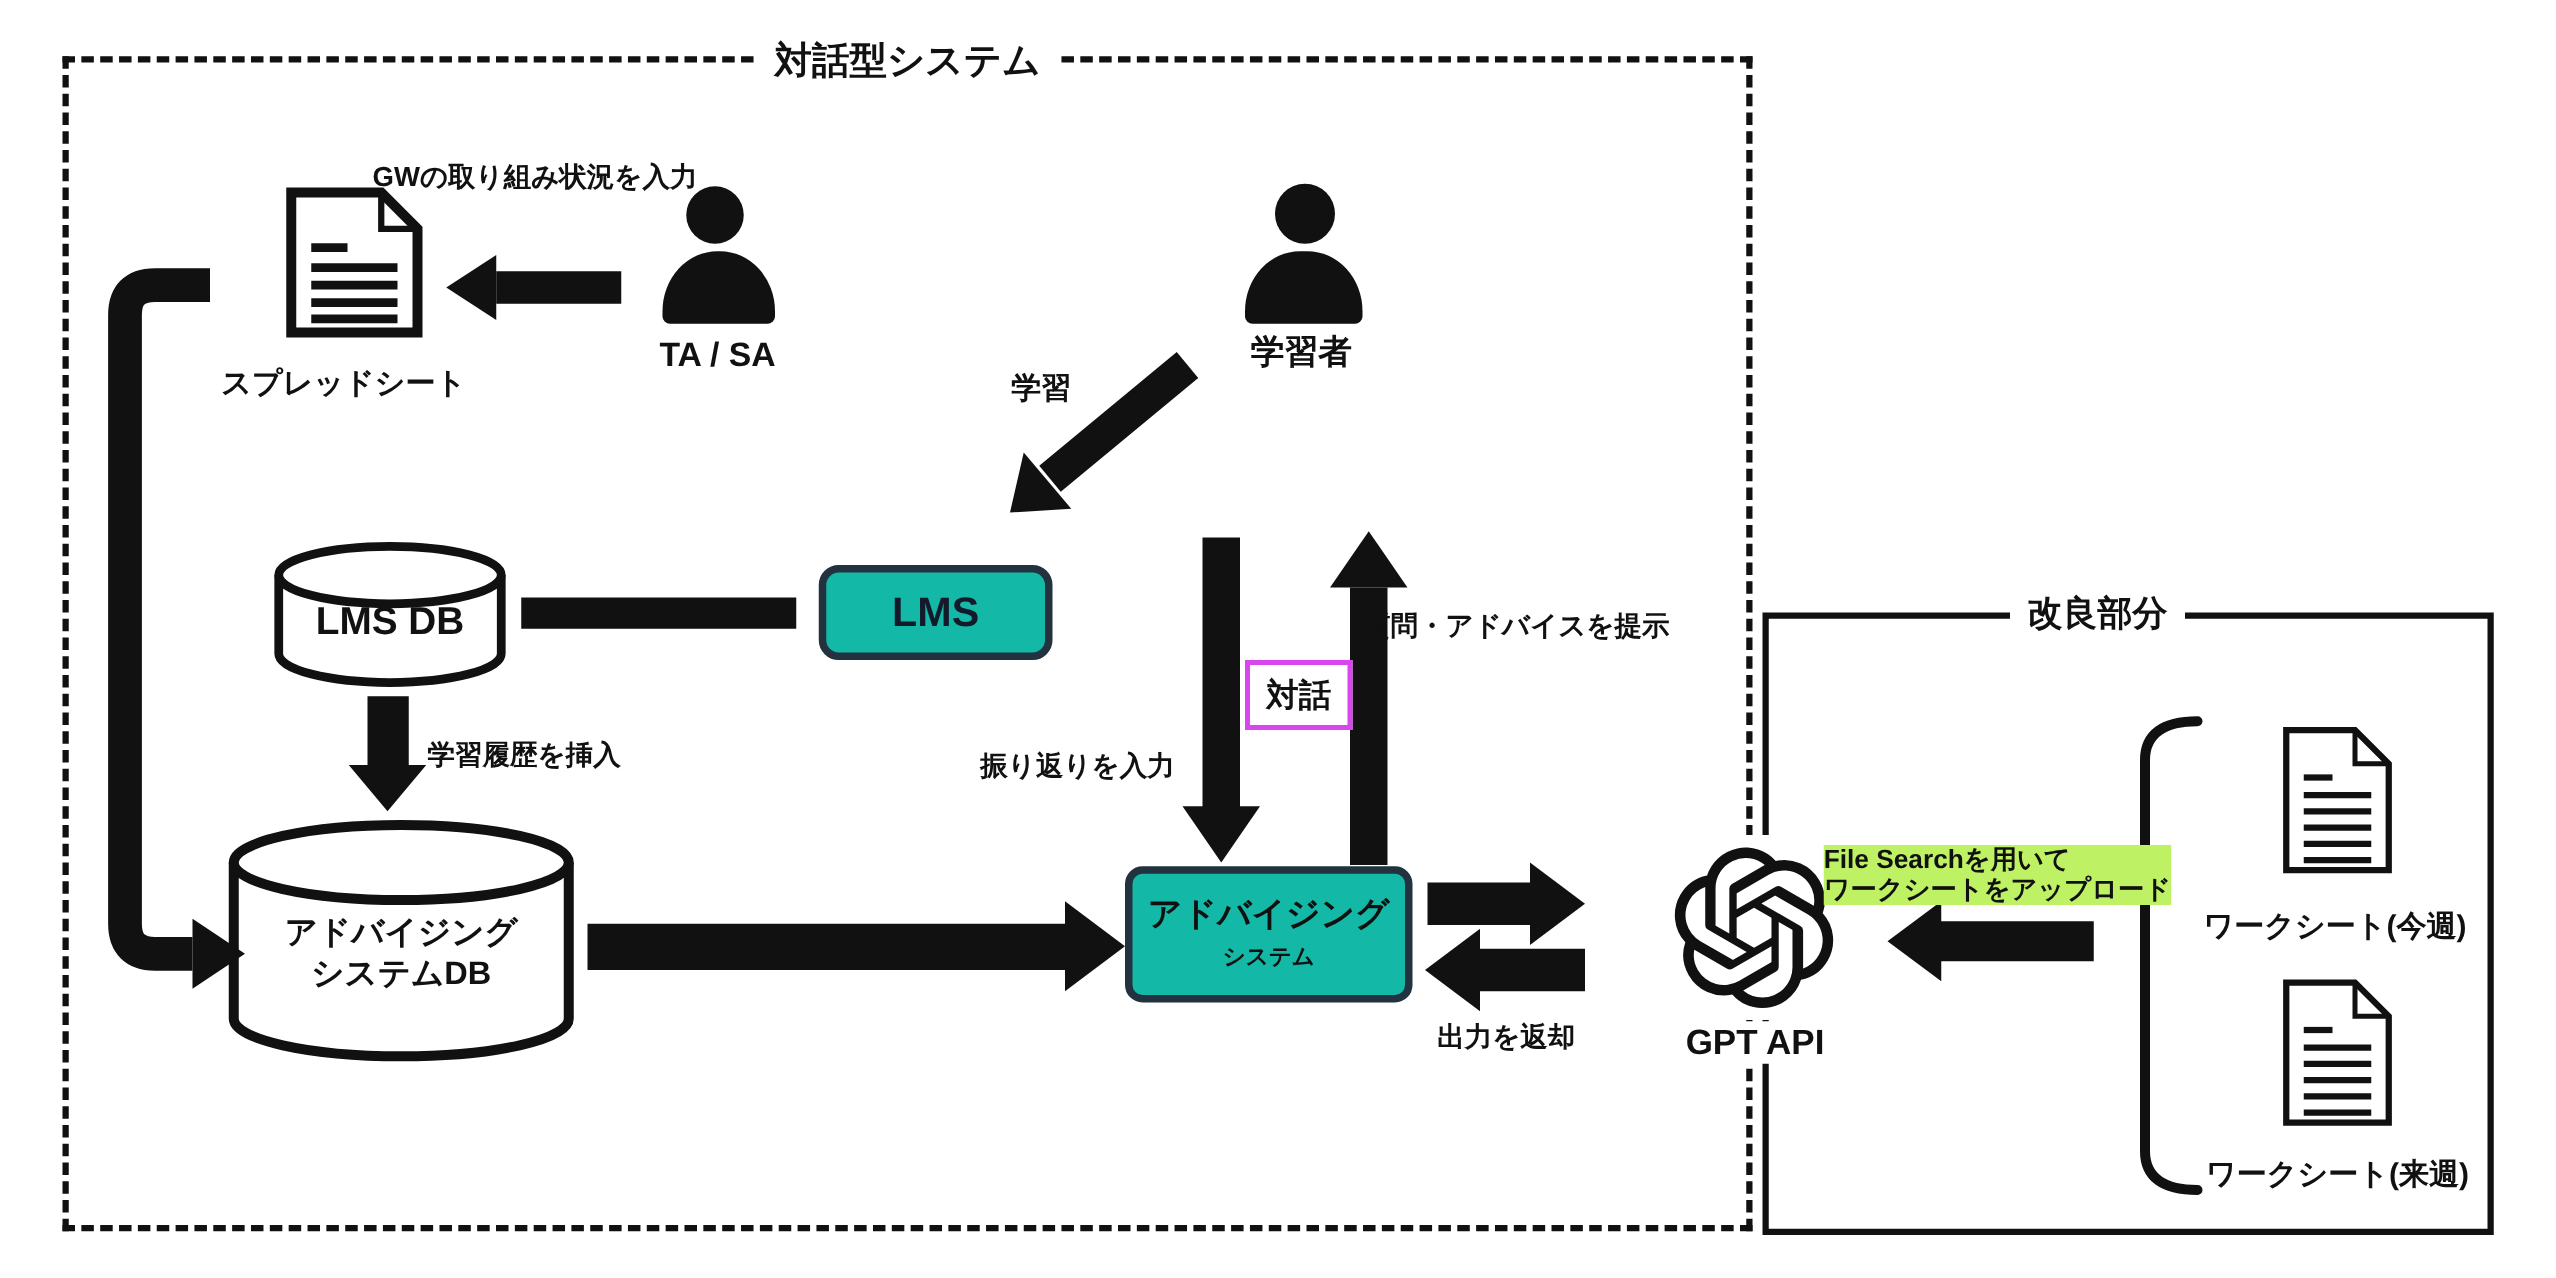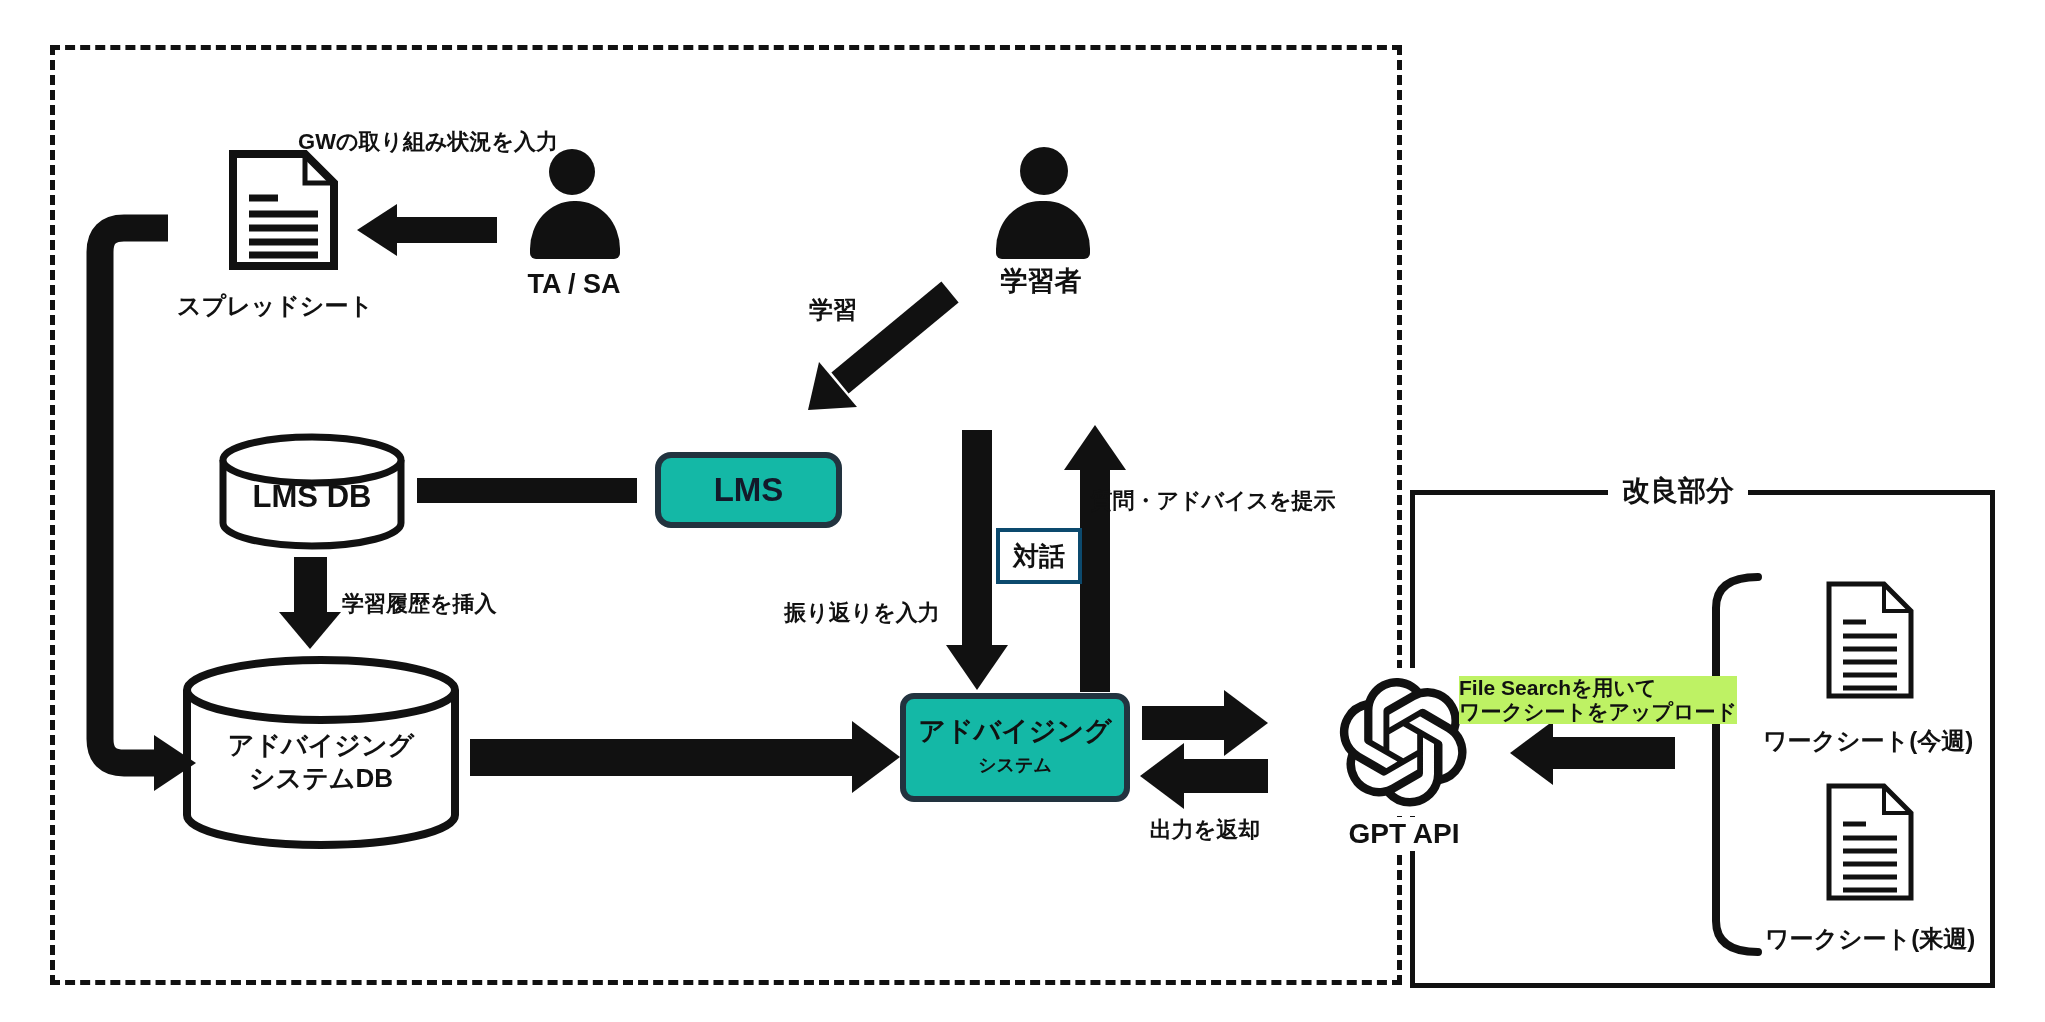--- a/index.html
+++ b/index.html
@@ -146,25 +146,26 @@
 
   <div class="abs rbox z2" style="left:655px;top:452px;width:187px;height:76px;">
     <span class="lbl ctr" style="position:static;transform:none;font-size:33px;color:#131a2a;">LMS</span>
   </div>
 
   <div class="abs rbox z2" style="left:900px;top:693px;width:230px;height:109px;border-radius:14px;">
     <span style="font-size:27px;font-weight:700;line-height:34px;color:#111;">アドバイジング</span>
     <span style="font-size:18px;font-weight:700;line-height:34px;color:#111;">システム</span>
   </div>
 
-  <div class="abs z2" style="left:996px;top:528px;width:78px;height:48px;border:4px solid #0c4a6e;background:#fff;
+  <div class="abs z2" style="left:996px;top:528px;width:78px;height:48px;border:4px solid #d946ef;background:#fff;
               display:flex;align-items:center;justify-content:center;">
     <span style="font-size:26px;font-weight:700;">対話</span>
   </div>
 
+  <div class="lbl ctr onborder" style="left:726px;top:49px;font-size:30px;">対話型システム</div>
   <div class="lbl ctr onborder" style="left:1678px;top:491px;font-size:28px;">改良部分</div>
 
   <div class="lbl ctr" style="left:428px;top:142px;font-size:22px;">GWの取り組み状況を入力</div>
   <div class="lbl ctr" style="left:275px;top:306px;font-size:24px;">スプレッドシート</div>
   <div class="lbl ctr" style="left:574px;top:284px;font-size:27px;">TA / SA</div>
   <div class="lbl ctr" style="left:1041px;top:281px;font-size:27px;">学習者</div>
   <div class="lbl ctr" style="left:833px;top:310px;font-size:24px;">学習</div>
 
   <div class="lbl ctr" style="left:312px;top:497px;font-size:31px;">LMS DB</div>
   <div class="lbl" style="left:342px;top:589px;font-size:22px;">学習履歴を挿入</div>

